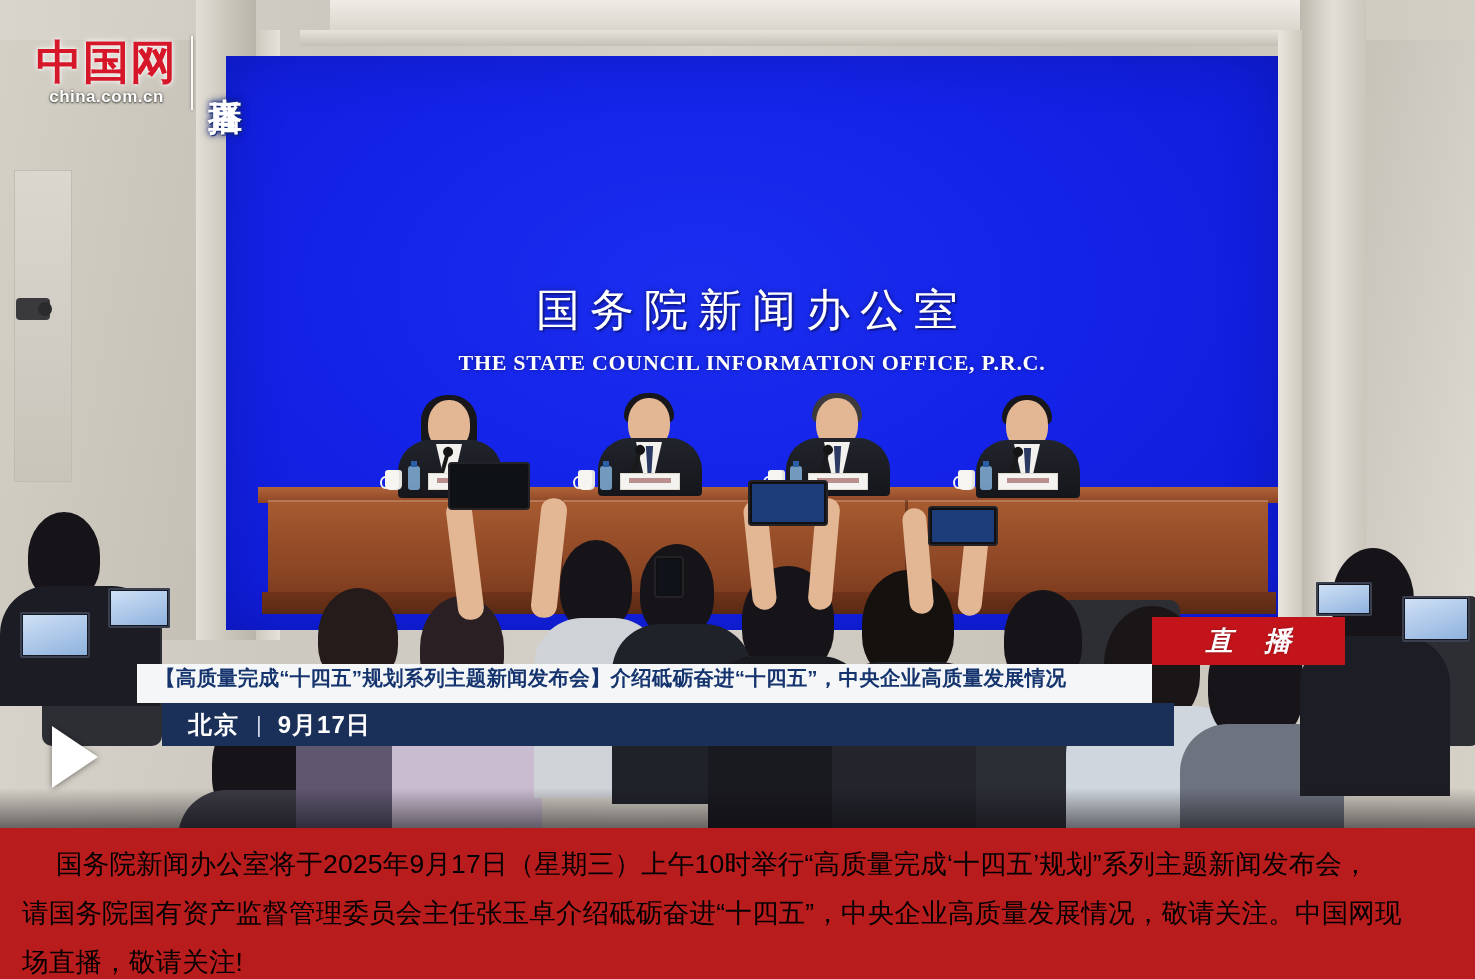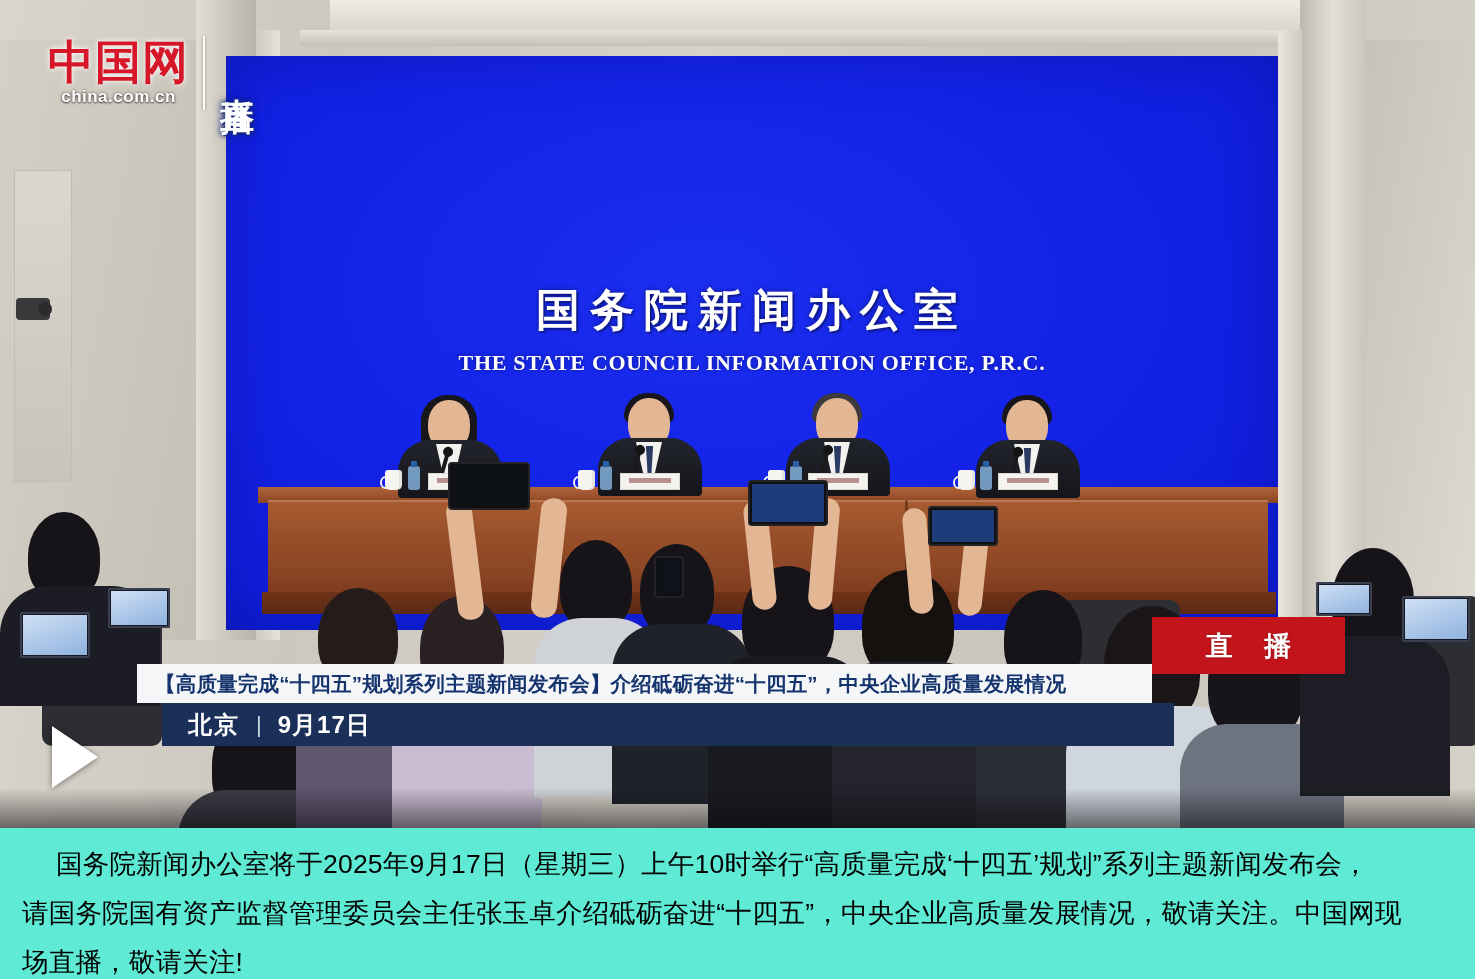--- a/index.html
+++ b/index.html
@@ -33,21 +33,21 @@
   .inset-r{position:absolute;left:1318px;top:168px;width:34px;height:300px;
         background:linear-gradient(180deg,#dcd8d0,#cac5bb);border:1px solid #c2bdb2;}
   .cam{position:absolute;left:16px;top:298px;width:34px;height:22px;background:#3a3a3c;border-radius:4px;}
   .cam:after{content:"";position:absolute;left:22px;top:4px;width:14px;height:14px;background:#2b2b2d;border-radius:50%;}
 
   
   .screen{position:absolute;left:226px;top:56px;width:1052px;height:574px;
         background:radial-gradient(ellipse at 45% 40%,#1b2ef0 0%,#1423e8 45%,#0d1ad4 100%);
         box-shadow:inset 0 0 60px rgba(0,0,0,.16);}
   .screen-title{position:absolute;left:0;right:0;top:225px;text-align:center;color:#fff;
-        font-size:44px;letter-spacing:10px;font-weight:700;
+        font-size:44px;letter-spacing:10px;font-weight:400;
         text-shadow:0 0 5px rgba(0,0,0,.45),2px 2px 0 rgba(0,0,0,.25);}
   .screen-sub{position:absolute;left:0;right:0;top:294px;text-align:center;color:#fff;
         font-family:"Liberation Serif","DejaVu Serif",serif;
         font-size:22px;letter-spacing:.7px;font-weight:700;
         text-shadow:0 0 4px rgba(0,0,0,.4);}
 
   
   .desk-top{position:absolute;left:258px;top:487px;width:1020px;height:16px;
         background:linear-gradient(180deg,#b0643a,#8c4423);}
   .desk{position:absolute;left:268px;top:500px;width:1000px;height:96px;
@@ -83,52 +83,52 @@
   .laptop{position:absolute;width:62px;height:40px;background:#151821;border-radius:2px;
         box-shadow:inset 0 0 0 2px #3a4050;}
   .laptop i{position:absolute;left:3px;top:3px;right:3px;bottom:3px;background:linear-gradient(160deg,#cfe0f5,#8fb2de);}
   .phone{position:absolute;width:48px;height:30px;background:#101013;border-radius:4px;border:2px solid #232327;}
   .phone i{position:absolute;left:2px;top:2px;right:2px;bottom:2px;background:#1d3c7a;}
   .arm{position:absolute;background:#e3b694;border-radius:12px;}
   .fg-dark{position:absolute;left:0;bottom:0;width:100%;height:40px;
         background:linear-gradient(180deg,rgba(12,10,14,0),rgba(12,10,14,.55));}
 
   
-  .watermark{position:absolute;left:48px;top:36px;display:flex;align-items:center;gap:14px;}
+  .watermark{position:absolute;left:36px;top:36px;display:flex;align-items:center;gap:14px;}
   .wm-logo{position:relative;}
   .wm-cn{font-size:46px;font-weight:700;color:#d6172a;letter-spacing:1px;line-height:1;
         text-shadow:0 0 3px rgba(255,255,255,.95),0 0 7px rgba(255,255,255,.8);}
   .wm-url{margin-top:2px;text-align:center;font-size:17px;font-weight:700;color:#ffffff;
         letter-spacing:.5px;text-shadow:0 0 3px rgba(0,0,0,.55),0 1px 2px rgba(0,0,0,.6);}
   .wm-div{width:2px;height:74px;background:rgba(255,255,255,.9);box-shadow:0 0 3px rgba(0,0,0,.4);}
   .wm-live{font-size:34px;font-weight:700;color:#ffffff;line-height:1.05;letter-spacing:2px;
         text-shadow:0 0 4px rgba(20,40,120,.95),0 0 8px rgba(20,40,120,.8),1px 1px 0 rgba(20,40,120,.9);}
 
   .playbtn{position:absolute;left:52px;top:726px;width:0;height:0;
         border-left:46px solid #ffffff;border-top:31px solid transparent;border-bottom:31px solid transparent;
         filter:drop-shadow(0 1px 3px rgba(0,0,0,.45));}
 
   .tape{position:absolute;left:137px;top:664px;width:1015px;height:39px;
-        background:#f5f6f8;display:flex;align-items:center;}
+        background:#f5f6f8;display:flex;}
   .tape-txt{padding-left:18px;font-size:20.5px;font-weight:700;color:#15346e;letter-spacing:.2px;white-space:nowrap;}
   .locbar{position:absolute;left:140px;top:703px;width:1012px;height:43px;
         background:#1b3059;display:flex;align-items:center;margin-left:22px;}
   .loc-city{padding-left:26px;font-size:24px;font-weight:700;color:#fff;letter-spacing:2px;}
   .loc-sep{padding:0 16px;font-size:22px;color:#cfd7e6;}
   .loc-date{font-size:24px;font-weight:700;color:#fff;letter-spacing:1px;}
 
   .badge{position:absolute;left:1152px;top:617px;width:193px;}
-  .badge-live{height:57px;background:#c4141b;display:flex;align-items:center;justify-content:center;
+  .badge-live{height:48px;background:#c4141b;display:flex;align-items:center;justify-content:center;
         color:#fff;font-size:27px;font-weight:700;letter-spacing:12px;text-indent:12px;
-        text-shadow:0 0 3px rgba(0,0,0,.3);}
+        text-shadow:0 0 3px rgba(0,0,0,.3);font-style:italic;}
   .badge-url{height:41px;background:#1b3059;display:flex;align-items:center;justify-content:center;
         color:#fff;font-size:16.5px;font-weight:700;letter-spacing:.4px;}
 
   
-  .caption{position:absolute;left:0;top:828px;width:1475px;height:151px;background:#5eead4;
+  .caption{position:absolute;left:0;top:828px;width:1475px;height:151px;background:#b91c1c;
         padding:12px 38px 0 22px;box-sizing:border-box;}
   .cap-line{font-size:26.5px;line-height:49px;color:#000;letter-spacing:.2px;white-space:nowrap;}
   .cap-line.first{text-indent:34px;}
 </style>
 </head>
 <body>
 
 <div class="page">
 
   <div class="video">

